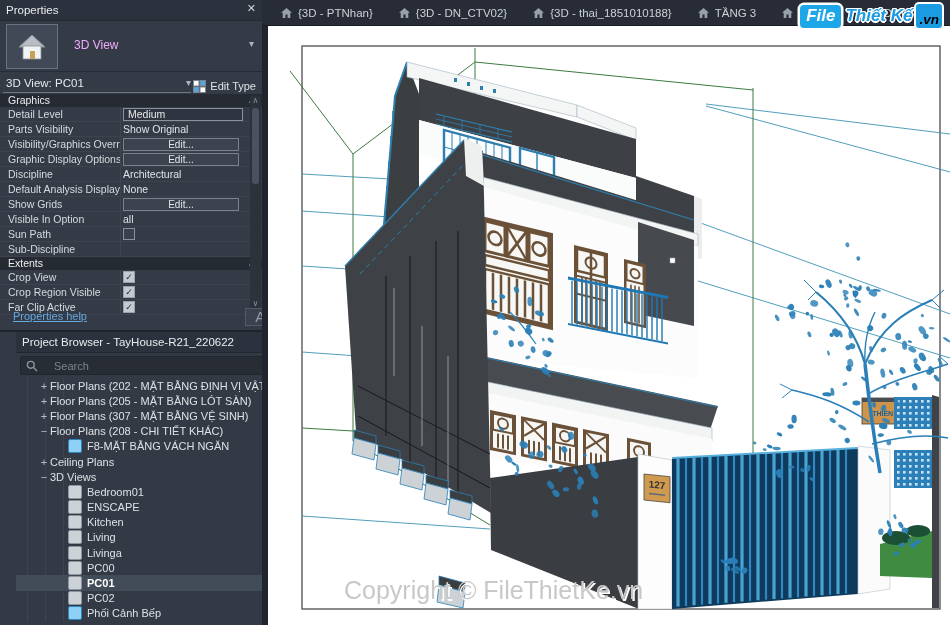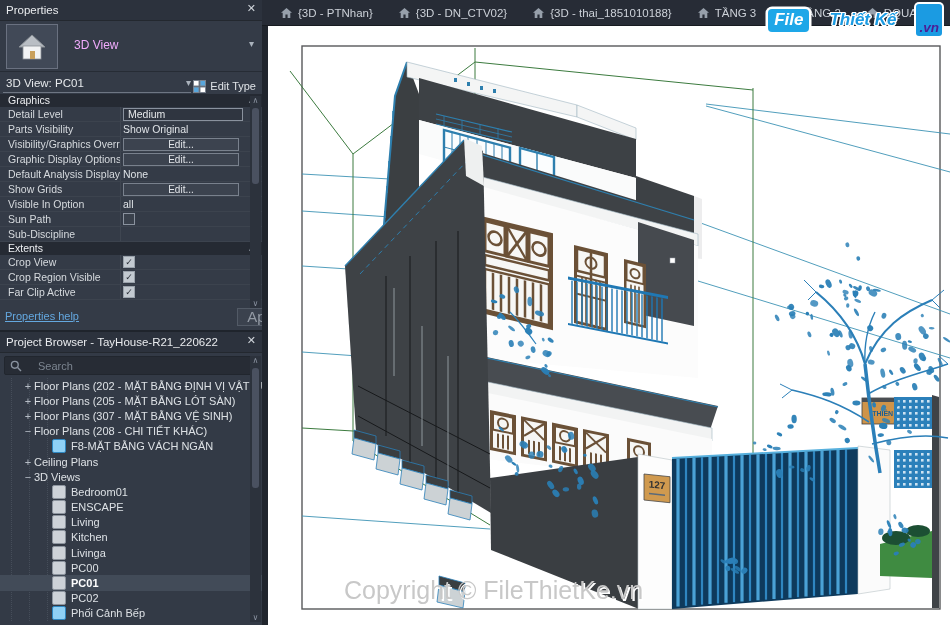--- a/index.html
+++ b/index.html
@@ -30,29 +30,29 @@
   .pctl{flex:1;height:100%;display:flex;align-items:center;border-left:1px solid rgba(255,255,255,.06);
      padding-left:2px;position:relative;}
   .combo{width:114px;height:11px;line-height:11px;background:#2f3540;border:1px solid #8a929e;
      color:#e6e8ea;padding-left:4px;font-size:10.5px;}
   .pbtn{width:114px;height:11px;line-height:11px;background:#3c434f;border:1px solid #79818d;
      color:#e3e6ea;text-align:center;font-size:10px;}
   .pval{color:#dfe3e7;}
   .cb{width:10px;height:10px;border:1px solid #8a929e;background:#3a414c;font-size:9px;line-height:10px;
      text-align:center;color:#2a2f38;display:inline-block;}
   .cb.on{background:#c3cad1;border-color:#9aa2ab;}
-  .pfoot{position:absolute;left:0;bottom:4px;width:100%;height:18px;padding-left:38px;}
+  .pfoot{position:absolute;left:8px;bottom:4px;width:100%;height:18px;padding-left:38px;}
   .phelp{position:absolute;left:5px;top:2px;color:#64a8e0;font-size:11px;text-decoration:underline;}
   .apply{position:absolute;right:5px;top:0;width:56px;height:16px;background:#3b424e;border:1px solid #525a66;
      color:#939aa4;font-size:15px;text-align:center;line-height:16px;}
   .vscroll{position:absolute;right:1px;width:11px;background:#2c323c;}
   .vscroll .thumbbar{position:absolute;left:2px;width:7px;background:#4a5160;border-radius:3px;}
   .vscroll .ar{position:absolute;left:0;width:11px;color:#8a92a0;font-size:8px;text-align:center;}
   
-  .browser{position:absolute;left:0;top:332px;width:262px;height:293px;background:#333a46;overflow:hidden;}
+  .browser{position:absolute;left:16px;top:332px;width:262px;height:293px;background:#333a46;overflow:hidden;}
   .search{margin:3px 4px;height:17px;background:#272c35;border:1px solid #21262e;border-radius:2px;
      display:flex;align-items:center;padding:0 5px;gap:14px;}
   .search input{flex:1;background:transparent;border:none;outline:none;color:#9aa3ae;font-size:11px;
      font-family:inherit;}
   .search input::placeholder{color:#7c8590;}
   .tree{position:relative;}
   .guide{position:absolute;top:0;bottom:0;border-left:1px dotted #454d59;}
   .trow{height:15.2px;display:flex;align-items:center;font-size:11px;color:#dde1e5;position:relative;white-space:nowrap;}
   .trow.sel{background:#424b58;}
   .trow.sel .tlabel{font-weight:bold;color:#fff;}
@@ -61,26 +61,26 @@
      margin-right:5px;flex:none;}
   .ticon.blue{background:#8fd0f5;border-color:#2e86c0;}
   
   .workspace{position:absolute;left:262px;top:0;width:688px;height:625px;}
   .tabbar{height:25px;background:#272c36;display:flex;align-items:stretch;padding-left:6px;
      border-bottom:1px solid #171b21;}
   .tab{display:flex;align-items:center;gap:6px;padding:0 13px;color:#ccd1d8;font-size:11.5px;white-space:nowrap;}
   .canvas{position:relative;width:682px;height:600px;background:#fff;margin-left:6px;
      box-shadow:-6px 0 0 #20252d;}
   
-  .logo{position:absolute;right:8px;top:4px;z-index:30;display:flex;align-items:center;gap:20px;
+  .logo{position:absolute;right:8px;top:4px;z-index:30;display:flex;align-items:center;gap:4px;
      font-weight:bold;font-style:italic;font-size:17px;}
   .logo .l1{background:#1ea7e8;color:#fff;padding:1px 6px 2px;border-radius:4px;box-shadow:0 0 0 2.5px #fff;}
   .logo .l2{color:#1b9be2;text-shadow:-1.5px 0 #fff,1.5px 0 #fff,0 -1.5px #fff,0 1.5px #fff,
      -1px -1px #fff,1px 1px #fff,-1px 1px #fff,1px -1px #fff;}
-  .logo .l3{background:#1b9be2;color:#4c1d95;border-radius:3px;padding:16px 3px 1px;font-size:13.5px;box-shadow:0 0 0 2px #fff;}
+  .logo .l3{background:#1b9be2;color:#000000;border-radius:3px;padding:8px 3px 1px;font-size:13.5px;box-shadow:0 0 0 2px #fff;}
   svg text{font-family:"Liberation Sans","DejaVu Sans",sans-serif;}
 </style>
 </head>
 <body>
 
 <div class="dock">
 
   <div class="props">
     <div class="panel-title">
       <span>Properties</span>
@@ -134,20 +134,26 @@
             <div class="pbtn">Edit...</div>
           </div>
         </div>
         <div class="prow">
           <span class="plabel">Graphic Display Options</span>
           <div class="pctl">
             <div class="pbtn">Edit...</div>
           </div>
         </div>
         <div class="prow">
+          <span class="plabel">Discipline</span>
+          <div class="pctl">
+            <span class="pval">Architectural</span>
+          </div>
+        </div>
+        <div class="prow">
           <span class="plabel">Default Analysis Display S...</span>
           <div class="pctl">
             <span class="pval">None</span>
           </div>
         </div>
         <div class="prow">
           <span class="plabel">Show Grids</span>
           <div class="pctl">
             <div class="pbtn">Edit...</div>
           </div>
@@ -251,25 +257,25 @@
         <div class="trow " style="padding-left:52px">
           <span class="ticon"></span>
           <span class="tlabel">Bedroom01</span>
         </div>
         <div class="trow " style="padding-left:52px">
           <span class="ticon"></span>
           <span class="tlabel">ENSCAPE</span>
         </div>
         <div class="trow " style="padding-left:52px">
           <span class="ticon"></span>
-          <span class="tlabel">Living</span>
+          <span class="tlabel">Kitchen</span>
         </div>
         <div class="trow " style="padding-left:52px">
           <span class="ticon"></span>
-          <span class="tlabel">Kitchen</span>
+          <span class="tlabel">Living</span>
         </div>
         <div class="trow " style="padding-left:52px">
           <span class="ticon"></span>
           <span class="tlabel">Livinga</span>
         </div>
         <div class="trow " style="padding-left:52px">
           <span class="ticon"></span>
           <span class="tlabel">PC00</span>
         </div>
         <div class="trow sel" style="padding-left:52px">

